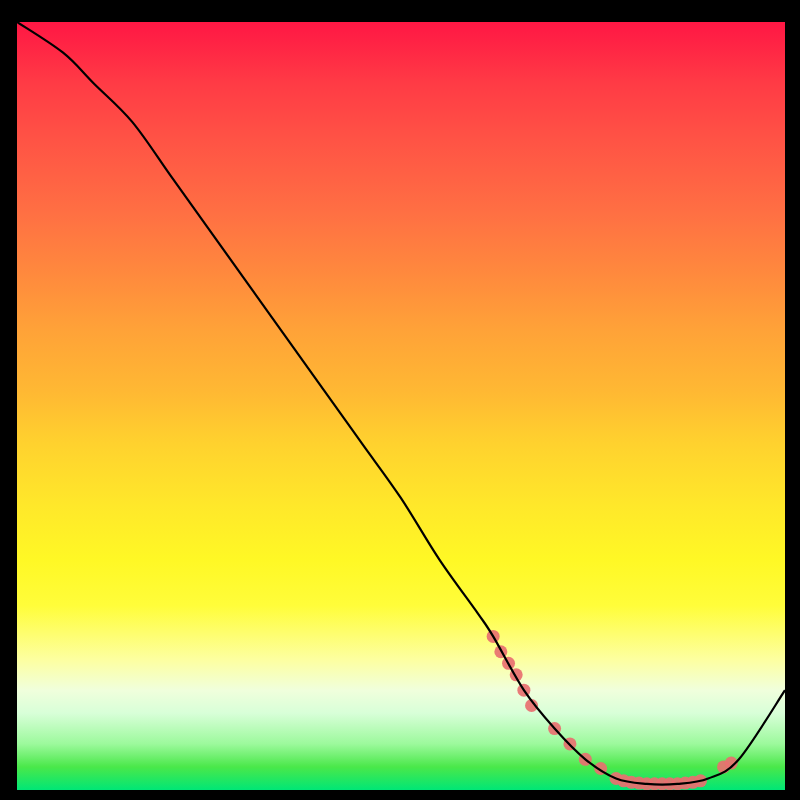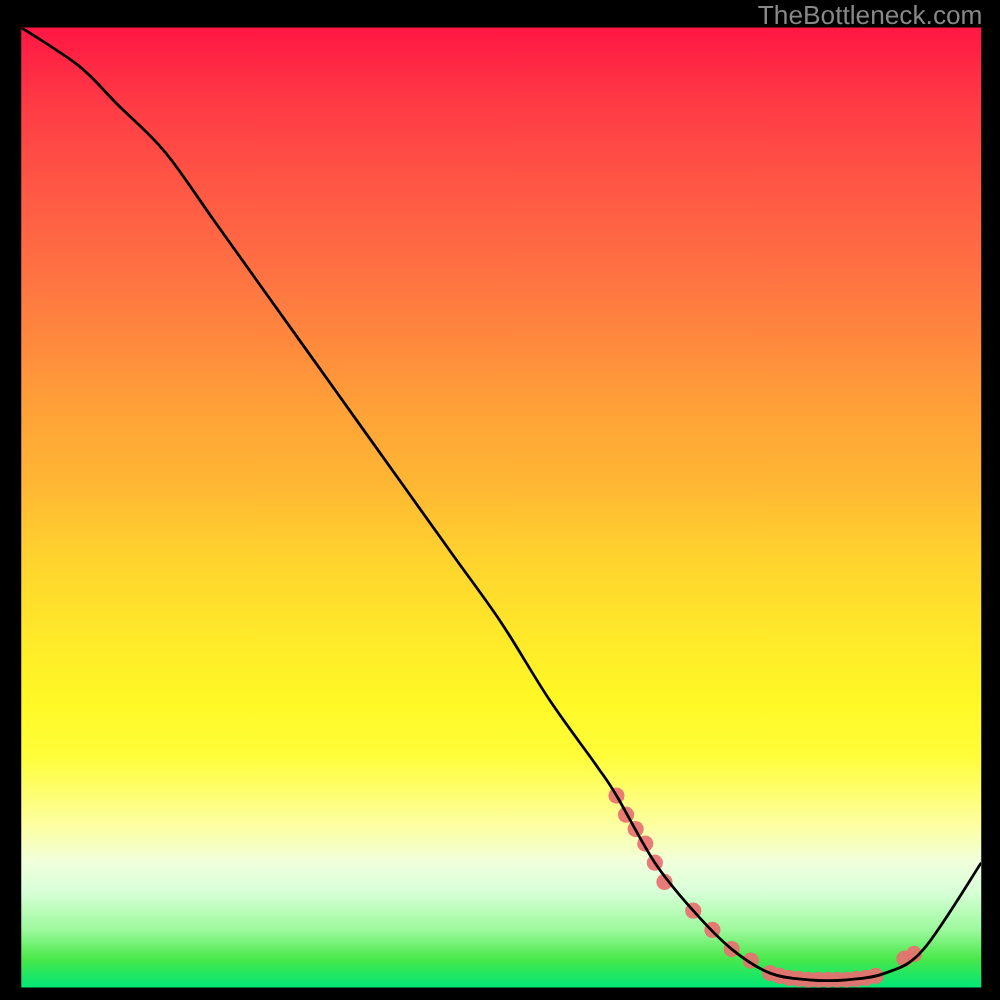--- a/index.html
+++ b/index.html
@@ -57,21 +57,20 @@
     left: 0;
     top: 0;
     width: 768px;
     height: 768px;
   }
 </style>
 </head>
 <body>
 
 <div class="container">
-  <div class="watermark">TheBottleneck.com</div>
   <div class="plot-area">
     <svg class="curve" viewBox="0 0 768 768">
       <g id="markers-group">
           <circle cx="476.15999999999997" cy="614.4" r="6.5" fill="#e87070" fill-opacity="0.92"></circle>
           <circle cx="483.84000000000003" cy="629.76" r="6.5" fill="#e87070" fill-opacity="0.92"></circle>
           <circle cx="491.52" cy="641.28" r="6.5" fill="#e87070" fill-opacity="0.92"></circle>
           <circle cx="499.20000000000005" cy="652.8" r="6.5" fill="#e87070" fill-opacity="0.92"></circle>
           <circle cx="506.88" cy="668.16" r="6.5" fill="#e87070" fill-opacity="0.92"></circle>
           <circle cx="514.5600000000001" cy="683.52" r="6.5" fill="#e87070" fill-opacity="0.92"></circle>
           <circle cx="537.5999999999999" cy="706.56" r="6.5" fill="#e87070" fill-opacity="0.92"></circle>

